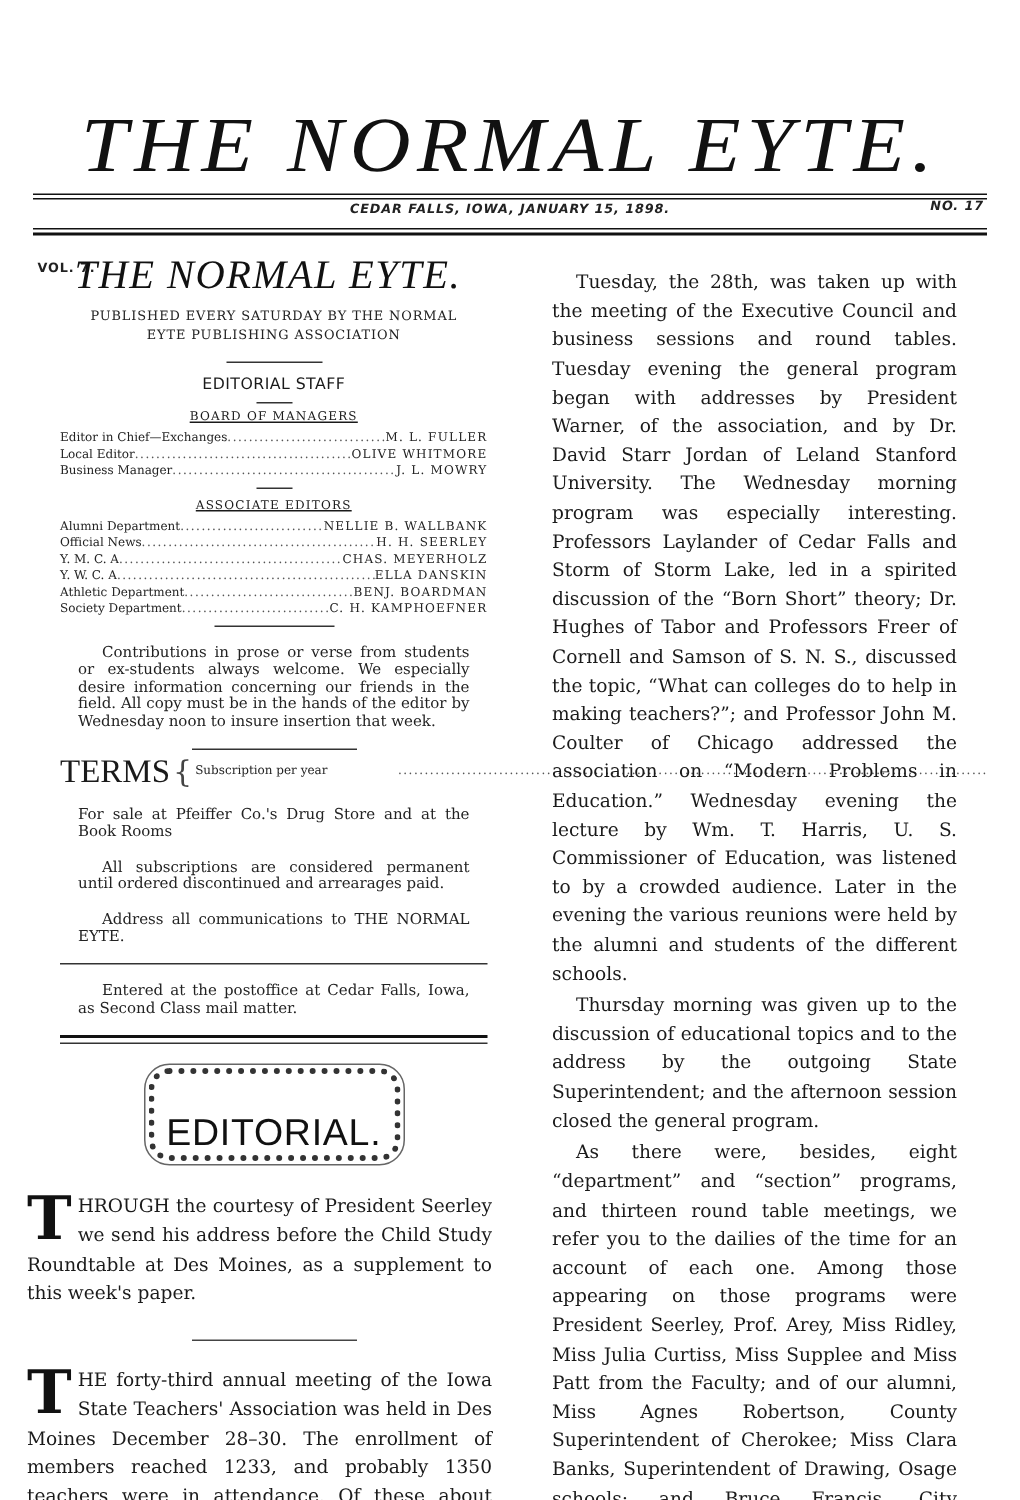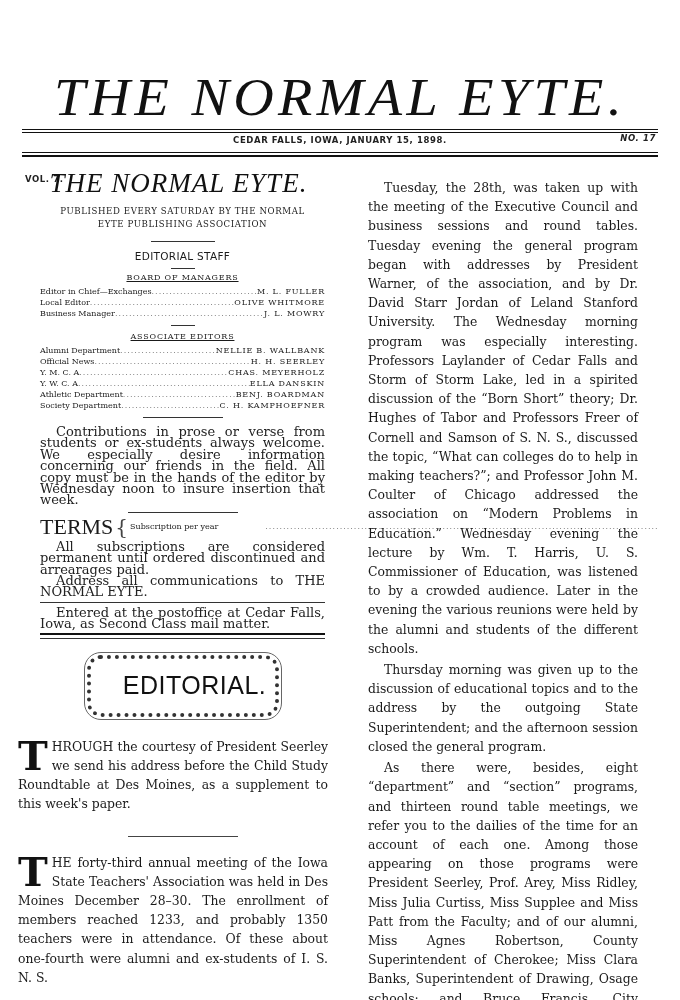--- a/index.html
+++ b/index.html
@@ -15,53 +15,53 @@
     font-size: 52px; letter-spacing: 4px; line-height: 1; color: #111;
     transform: scaleX(1.08);
   }
   .rule { position: absolute; left: 22px; width: 636px; background: #111; }
   .dateline {
     position: absolute; top: 135px; left: 22px; width: 636px; height: 14px;
     font-family: "DejaVu Sans", "Liberation Sans", sans-serif; font-weight: bold;
     font-size: 8.5px; letter-spacing: 0.6px; color: #222;
   }
   .dateline .vol { position: absolute; left: 3px; top: 4px; margin-top: 35px; }
-  .dateline .place { position: absolute; left: 0; width: 100%; text-align: center; top: 0; }
+  .dateline .place { position: absolute; left: 0; width: 100%; text-align: center; top: 0; font-style: italic; }
   .dateline .no { position: absolute; right: 2px; top: -2px; font-style: italic; }
 
   .colL { position: absolute; left: 40px; top: 168px; width: 285px; }
   .colR { position: absolute; left: 353px; top: 163px; width: 300px; }
 
   .subtitle {
     text-align: center; font-family: "Liberation Serif", serif; font-style: italic;
     font-size: 27px; letter-spacing: 1px; margin: 0 0 6px -8px; color: #111;
   }
   .smallcaps-line { text-align: center; font-size: 8.6px; letter-spacing: 0.6px; line-height: 13px; color: #222; }
   .short-rule { height: 1px; background: #333; margin: 8px auto; }
   .staff-heading { text-align: center; font-family: "DejaVu Sans", sans-serif; font-size: 10.5px; letter-spacing: 0.3px; margin: 6px 0; }
   .board-heading { text-align: center; font-size: 8px; letter-spacing: 0.8px; margin: 4px 0 4px; text-decoration: underline; }
   .staff-row { display: flex; font-size: 8px; line-height: 11px; color: #222; }
   .staff-row .role { white-space: nowrap; }
   .staff-row .dots { flex: 1; overflow: hidden; white-space: nowrap; color: #555; }
   .staff-row .dots::after { content: "..............................................................................................................."; letter-spacing: 1px; }
   .staff-row .name { white-space: nowrap; letter-spacing: 0.8px; }
-  .para-small { font-size: 13px; line-height: 11.4px; text-align: justify; color: #222; margin: 0; }
+  .para-small { font-size: 10px; line-height: 11.4px; text-align: justify; color: #222; margin: 12px; }
   .indent { text-indent: 16px; }
   .terms { display: flex; align-items: center; margin: 2px 0; }
   .terms .big { font-size: 22px; letter-spacing: 0px; font-family: "Liberation Serif", serif; line-height: 1; }
   .terms .brace { font-size: 20px; margin: 0 2px; color: #444; }
   .terms .rows { flex: 1; }
   .terms .staff-row { font-size: 8px; line-height: 10px; gap: 47px; }
   .thick-rule { height: 2px; background: #111; margin: 3px 0 0; }
   .thin-rule { height: 1px; background: #333; margin: 4px 0; }
 
   .editorial-box {
     position: relative; margin: 16px auto 20px; width: 160px; height: 54px;
-    border: 4px dotted #333; border-radius: 14px; display: flex; align-items: center; justify-content: center;
-    outline: 1px solid #666; outline-offset: 2px; padding-left: 24px;
+    border: 4px dotted #333; border-radius: 14px; display: flex; align-items: flex-end; justify-content: center;
+    outline: 1px solid #666; outline-offset: 2px;
   }
   .editorial-box span { font-family: "Liberation Sans", sans-serif; font-size: 25px; letter-spacing: 0.5px; color: #111; }
 
   .body-text { font-size: 12.4px; line-height: 19.2px; text-align: justify; color: #1a1a1a; margin: 15px; }
   .dropcap {
     float: left; font-family: "DejaVu Serif", serif; font-weight: bold; font-size: 40px;
     line-height: 34px; margin: 2px 4px 0 0; color: #111;
   }
   .colL .body-text { margin-left: -22px; width: 310px; }
   .divider-mid { width: 110px; height: 1px; background: #444; margin: 22px auto 16px; }
@@ -155,20 +155,21 @@
       <span class="big">TERMS</span>
       <span class="brace">{</span>
       <div class="rows">
         <div class="staff-row">
             <span class="role">Subscription per year</span>
             <span class="dots"></span>
             <span class="name">$1 25</span>
           </div>
       </div>
     </div>
+    <p class="para-small">For sale at Pfeiffer Co.'s Drug Store and at the Book Rooms</p>
     <p class="para-small indent">All subscriptions are considered permanent until ordered discontinued and arrearages paid.</p>
     <p class="para-small indent">Address all communications to THE NORMAL EYTE.</p>
     <div class="thin-rule"></div>
     <p class="para-small indent">Entered at the postoffice at Cedar Falls, Iowa, as Second Class mail matter.</p>
     <div class="thick-rule"></div>
     <div class="thin-rule" style="margin-top:3px;"></div>
   </div>
 
   <div class="editorial-box">
     <span>EDITORIAL.</span>

